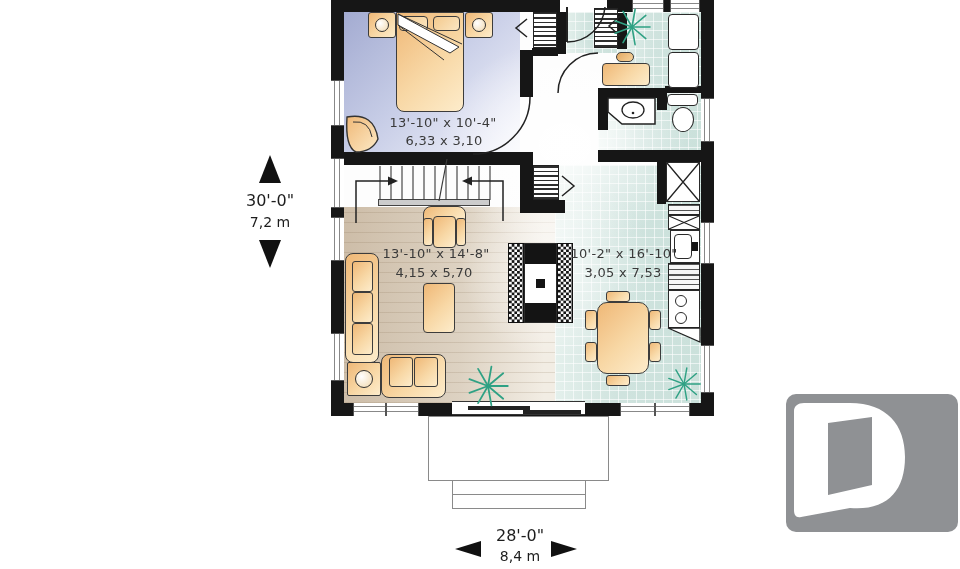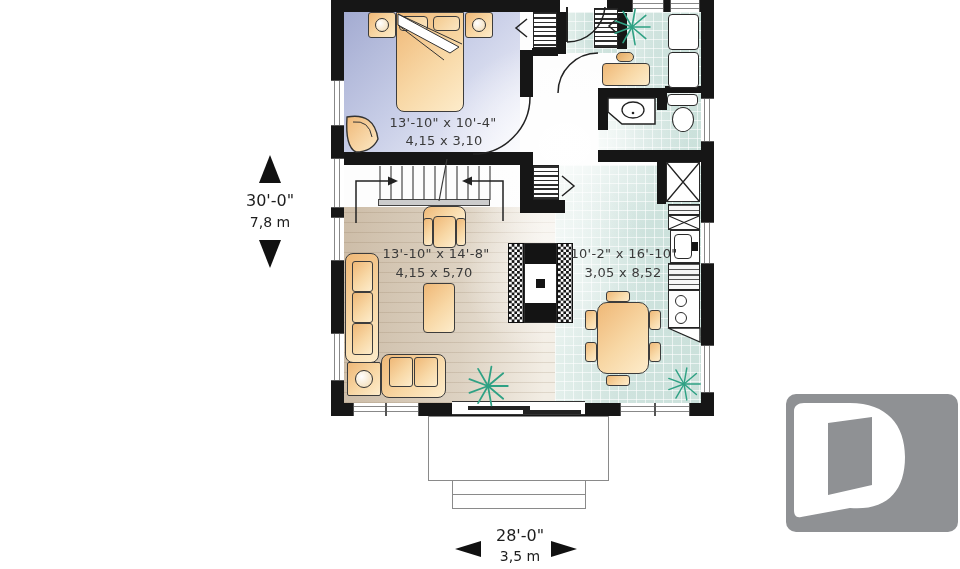--- a/index.html
+++ b/index.html
@@ -220,34 +220,34 @@
 
     <path d="M398 14 L459 47 L450 53 L398 25 Z" fill="#fff" stroke="#333" stroke-width="1"></path>
     <path d="M398 14 L462 44 M398 25 L444 60" stroke="#333" stroke-width="1" fill="none"></path>
 
     <use href="#plant" transform="translate(632,27)"></use>
     <use href="#plant" transform="translate(488,386) scale(1.1)"></use>
     <use href="#plant" transform="translate(684,384) scale(0.9)"></use>
   </svg>
 
   <span class="label" style="left:443px;top:122px">13'-10" x 10'-4"</span>
-  <span class="label" style="left:444px;top:140px">4,15 x 3,10</span>
+  <span class="label" style="left:444px;top:140px">6,33 x 3,10</span>
   <span class="label" style="left:436px;top:253px">13'-10" x 14'-8"</span>
   <span class="label" style="left:434px;top:272px">4,15 x 5,70</span>
   <span class="label" style="left:624px;top:253px">10'-2" x 16'-10"</span>
-  <span class="label" style="left:623px;top:272px">3,05 x 8,52</span>
+  <span class="label" style="left:623px;top:272px">3,05 x 7,53</span>
 
   <div class="tri tri-up" style="left:259px;top:155px"></div>
   <div class="dim" style="left:228px;top:191px;width:84px;font-size:16px">30'-0"</div>
-  <div class="dim" style="left:228px;top:214px;width:84px;font-size:14px">7,8 m</div>
+  <div class="dim" style="left:228px;top:214px;width:84px;font-size:14px">7,2 m</div>
   <div class="tri tri-down" style="left:259px;top:240px"></div>
 
   <div class="tri tri-left" style="left:455px;top:541px"></div>
   <div class="dim" style="left:478px;top:526px;width:84px;font-size:16px">28'-0"</div>
-  <div class="dim" style="left:478px;top:548px;width:84px;font-size:14px">3,5 m</div>
+  <div class="dim" style="left:478px;top:548px;width:84px;font-size:14px">8,4 m</div>
   <div class="tri tri-right" style="left:551px;top:541px"></div>
 
   <div class="logo" style="left:786px;top:394px;width:172px;height:138px">
     <svg width="172" height="138" viewBox="0 0 172 138">
       <path d="M18 9 L64 9 C101 9 119 31 119 63 C119 97 101 117 64 114 L15 123 C10 124 8 121 8 116 L8 17 C8 12 12 9 18 9 Z M42 29 L86 23 L86 91 L42 101 Z" fill="#ffffff" fill-rule="evenodd"></path>
     </svg>
   </div>
 
 </div>
 

